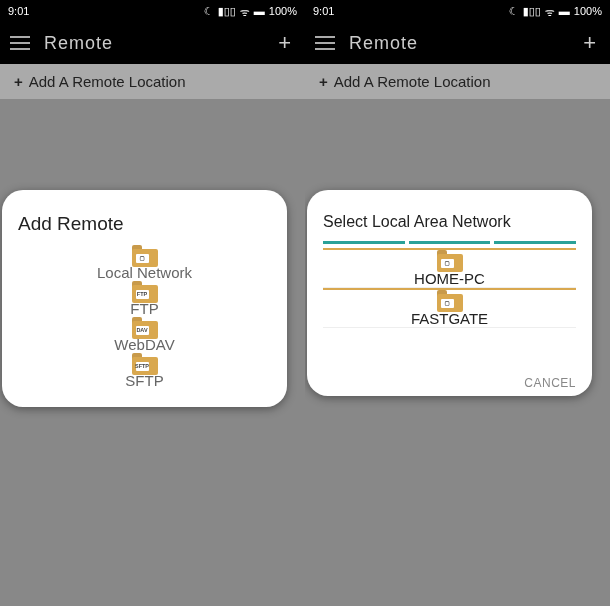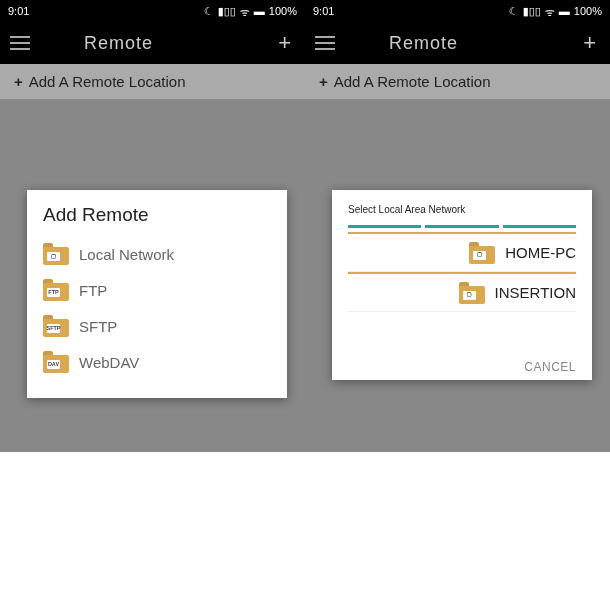--- a/index.html
+++ b/index.html
@@ -5,21 +5,21 @@
   * { margin: 0; padding: 0; box-sizing: border-box; }
   body {
     font-family: Arial, Helvetica, sans-serif;
     background: #fff;
     width: 610px;
     height: 606px;
     display: flex;
   }
   .phone {
     width: 305px;
-    height: 452px;
+    height: 606px;
     background: #888;
     position: relative;
     overflow: hidden;
   }
   .statusbar {
     height: 22px;
     background: #000;
     color: #fff;
     display: flex;
     justify-content: space-between;
@@ -33,21 +33,20 @@
     gap: 4px;
     font-size: 11px;
   }
   .appbar {
     height: 42px;
     background: #000;
     display: flex;
     align-items: center;
     padding: 0 10px;
     color: #eee;
-    gap: 40px;
   }
   .hamburger {
     width: 20px;
     height: 14px;
     display: flex;
     flex-direction: column;
     justify-content: space-between;
     margin-right: 14px;
   }
   .hamburger span {
@@ -80,39 +79,41 @@
     margin-right: 6px;
     font-weight: bold;
   }
   .content {
     position: relative;
     background: #888;
     height: calc(100% - 100px);
   }
   .dialog {
     position: absolute;
-    left: 27px;
+    left: 2px;
     right: 18px;
     background: #fff;
     box-shadow: 0 2px 10px rgba(0,0,0,0.4);
-    padding: 14px 16px 18px 16px;
+    padding: 23px 16px 18px 16px;
+    border-radius: 21px;
   }
   .dialog.d1 { top: 90px; }
   .dialog.d2 { top: 90px; padding-bottom: 6px; }
   .dialog-title {
     font-size: 19px;
     color: #222;
     margin-bottom: 10px;
   }
-  .dialog-title.small { font-size: 10px; }
+  .dialog-title.small { font-size: 16px; }
   .item {
     display: flex;
     align-items: center;
     height: 36px;
     gap: 10px;
+    flex-direction: column;
   }
   .folder-icon {
     width: 26px;
     height: 22px;
     position: relative;
   }
   .folder-icon .tab {
     position: absolute;
     top: 0;
     left: 0;
@@ -230,34 +231,34 @@
               <span class="folder-badge">FTP</span>
             </div>
           </div>
         <span class="item-label">FTP</span>
       </div>
       <div class="item">
         <div class="folder-icon">
             <div class="tab"></div>
             <div class="body"></div>
             <div class="inner">
-              <span class="folder-badge">SFTP</span>
+              <span class="folder-badge">DAV</span>
             </div>
           </div>
-        <span class="item-label">SFTP</span>
+        <span class="item-label">WebDAV</span>
       </div>
       <div class="item">
         <div class="folder-icon">
             <div class="tab"></div>
             <div class="body"></div>
             <div class="inner">
-              <span class="folder-badge">DAV</span>
+              <span class="folder-badge">SFTP</span>
             </div>
           </div>
-        <span class="item-label">WebDAV</span>
+        <span class="item-label">SFTP</span>
       </div>
     </div>
   </div>
 </div>
 
 <div class="phone">
   <div class="statusbar">
     <span>9:01</span>
     <span class="status-icons">
       <span>☾</span>
@@ -300,21 +301,21 @@
           <span class="item-label dark">HOME-PC</span>
         </div>
         <div class="item">
           <div class="folder-icon">
               <div class="tab"></div>
               <div class="body"></div>
               <div class="inner">
                 <span class="folder-badge">▢</span>
               </div>
             </div>
-          <span class="item-label dark">INSERTION</span>
+          <span class="item-label dark">FASTGATE</span>
         </div>
       </div>
       <div class="dialog-footer">
         <span>CANCEL</span>
       </div>
     </div>
   </div>
 </div>
 
 </body></html>

